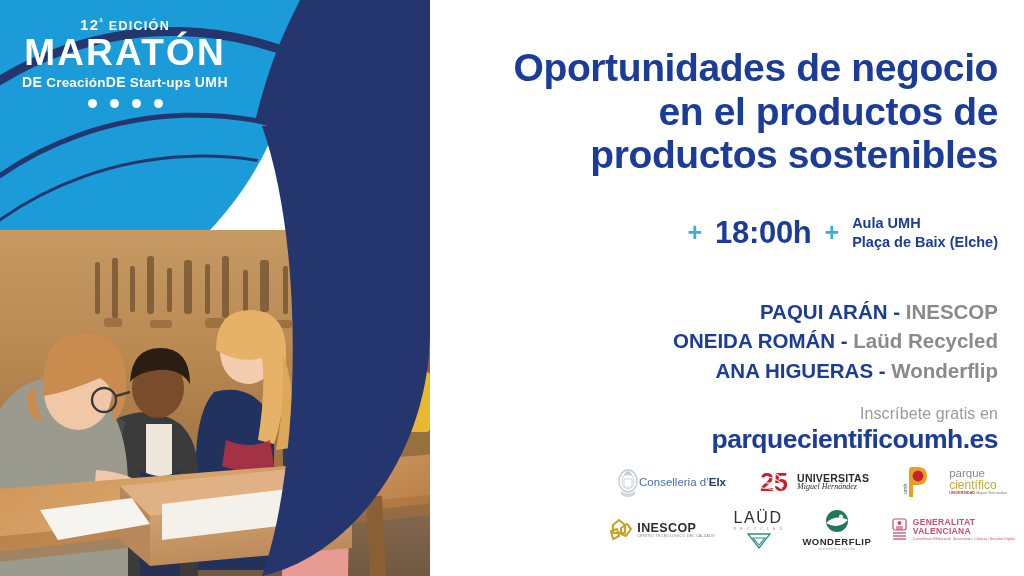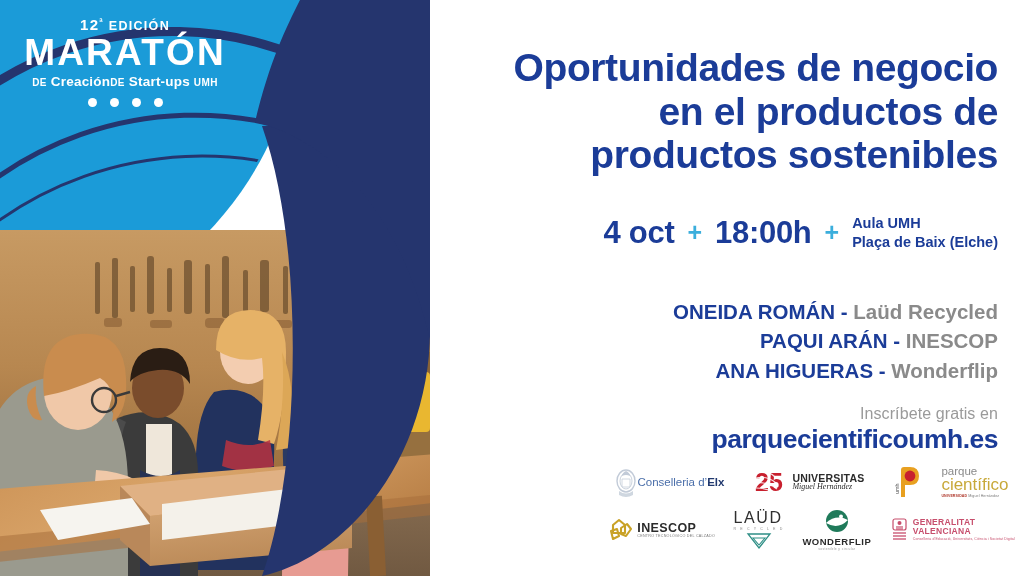--- a/index.html
+++ b/index.html
@@ -15,21 +15,21 @@
   .art{position:absolute;left:0;top:0;width:430px;height:576px;overflow:hidden;}
   .art svg{position:absolute;left:0;top:0;}
 
   
   .brand{position:absolute;left:18px;top:16px;width:214px;text-align:center;color:#fff;z-index:6;}
   .brand .edicion{font-size:12.5px;font-weight:700;letter-spacing:1.3px;margin-bottom:1px;}
   .brand .edicion b{font-size:15px;font-weight:800;}
   .brand .edicion sup{font-size:9px;}
   .brand .maraton{font-size:37px;font-weight:800;letter-spacing:2.2px;line-height:1;}
   .brand .sub{font-size:13.5px;font-weight:700;letter-spacing:.2px;margin-top:3px;white-space:nowrap;}
-  .brand .sub .sm{font-size:10px;font-weight:700;letter-spacing:.4px;}
+  .brand .sub .sm{font-size:14px;font-weight:700;letter-spacing:.4px;}
   .brand .dots{margin-top:9px;display:flex;justify-content:center;gap:13px;}
   .brand .dots i{display:block;width:9px;height:9px;border-radius:50%;background:#fff;}
 
   
   .content{position:absolute;left:420px;top:0;width:604px;height:576px;}
 
   .headline{
     position:absolute;right:26px;top:46px;width:575px;
     text-align:right;color:#1B3C98;font-weight:800;
     font-size:39px;line-height:1.12;letter-spacing:-.4px;
@@ -63,21 +63,21 @@
 
   .elx-txt{color:#4A6EA9;font-size:11.5px;font-weight:400;white-space:nowrap;}
   .elx-txt b{font-weight:800;color:#20386E;}
 
   .umh-txt{line-height:1;margin-left:3px;}
   .umh-txt .t1{color:#2B2B2B;font-size:10.5px;font-weight:800;letter-spacing:.2px;}
   .umh-txt .t2{color:#2B2B2B;font-size:8px;font-style:italic;font-family:"Liberation Serif",serif;}
 
   .pq-txt{line-height:1.02;margin-left:20px;}
   .pq-txt .t1{color:#8A8A8A;font-size:11.5px;font-weight:400;}
-  .pq-txt .t2{color:#C8A93A;font-size:17px;font-weight:400;margin-top:-1px;}
+  .pq-txt .t2{color:#C8A93A;font-size:12px;font-weight:400;margin-top:-1px;}
   .pq-txt .t3{font-size:3.6px;color:#7a7a7a;letter-spacing:.1px;margin-top:1px;}
   .pq-txt .t3 b{color:#B03A2E;}
 
   .ine-txt{line-height:1.05;margin-left:4px;}
   .ine-txt .t1{color:#2B2B2B;font-size:12.5px;font-weight:800;letter-spacing:.4px;}
   .ine-txt .t2{color:#7a7a7a;font-size:3.7px;letter-spacing:.25px;}
 
   .laud-txt{text-align:left;line-height:1;}
   .laud-txt .t1{color:#2F2F2F;font-size:16px;font-weight:300;letter-spacing:1.6px;}
   .laud-txt .t2{color:#8a8a8a;font-size:3.6px;letter-spacing:1.6px;margin-top:2px;}
@@ -252,36 +252,35 @@
 
   <div class="content">
 
     <div class="headline">
       <div>Oportunidades de negocio</div>
       <div>en el productos de</div>
       <div>productos sostenibles</div>
     </div>
 
     <div class="meta">
-      <span class="date">4 oct</span>
       <span class="plus">+</span>
       <span class="time">18:00h</span>
       <span class="plus">+</span>
       <span class="venue">
         <div>Aula UMH</div>
         <div>Plaça de Baix (Elche)</div>
       </span>
     </div>
 
     <div class="speakers">
       <div class="row">
+        <span class="nm">PAQUI ARÁN</span><span class="nm"> - </span><span class="org">INESCOP</span>
+      </div>
+      <div class="row">
         <span class="nm">ONEIDA ROMÁN</span><span class="nm"> - </span><span class="org">Laüd Recycled</span>
-      </div>
-      <div class="row">
-        <span class="nm">PAQUI ARÁN</span><span class="nm"> - </span><span class="org">INESCOP</span>
       </div>
       <div class="row">
         <span class="nm">ANA HIGUERAS</span><span class="nm"> - </span><span class="org">Wonderflip</span>
       </div>
     </div>
 
     <div class="cta">
       <div class="small">Inscríbete gratis en</div>
       <div class="url">parquecientificoumh.es</div>
     </div>

